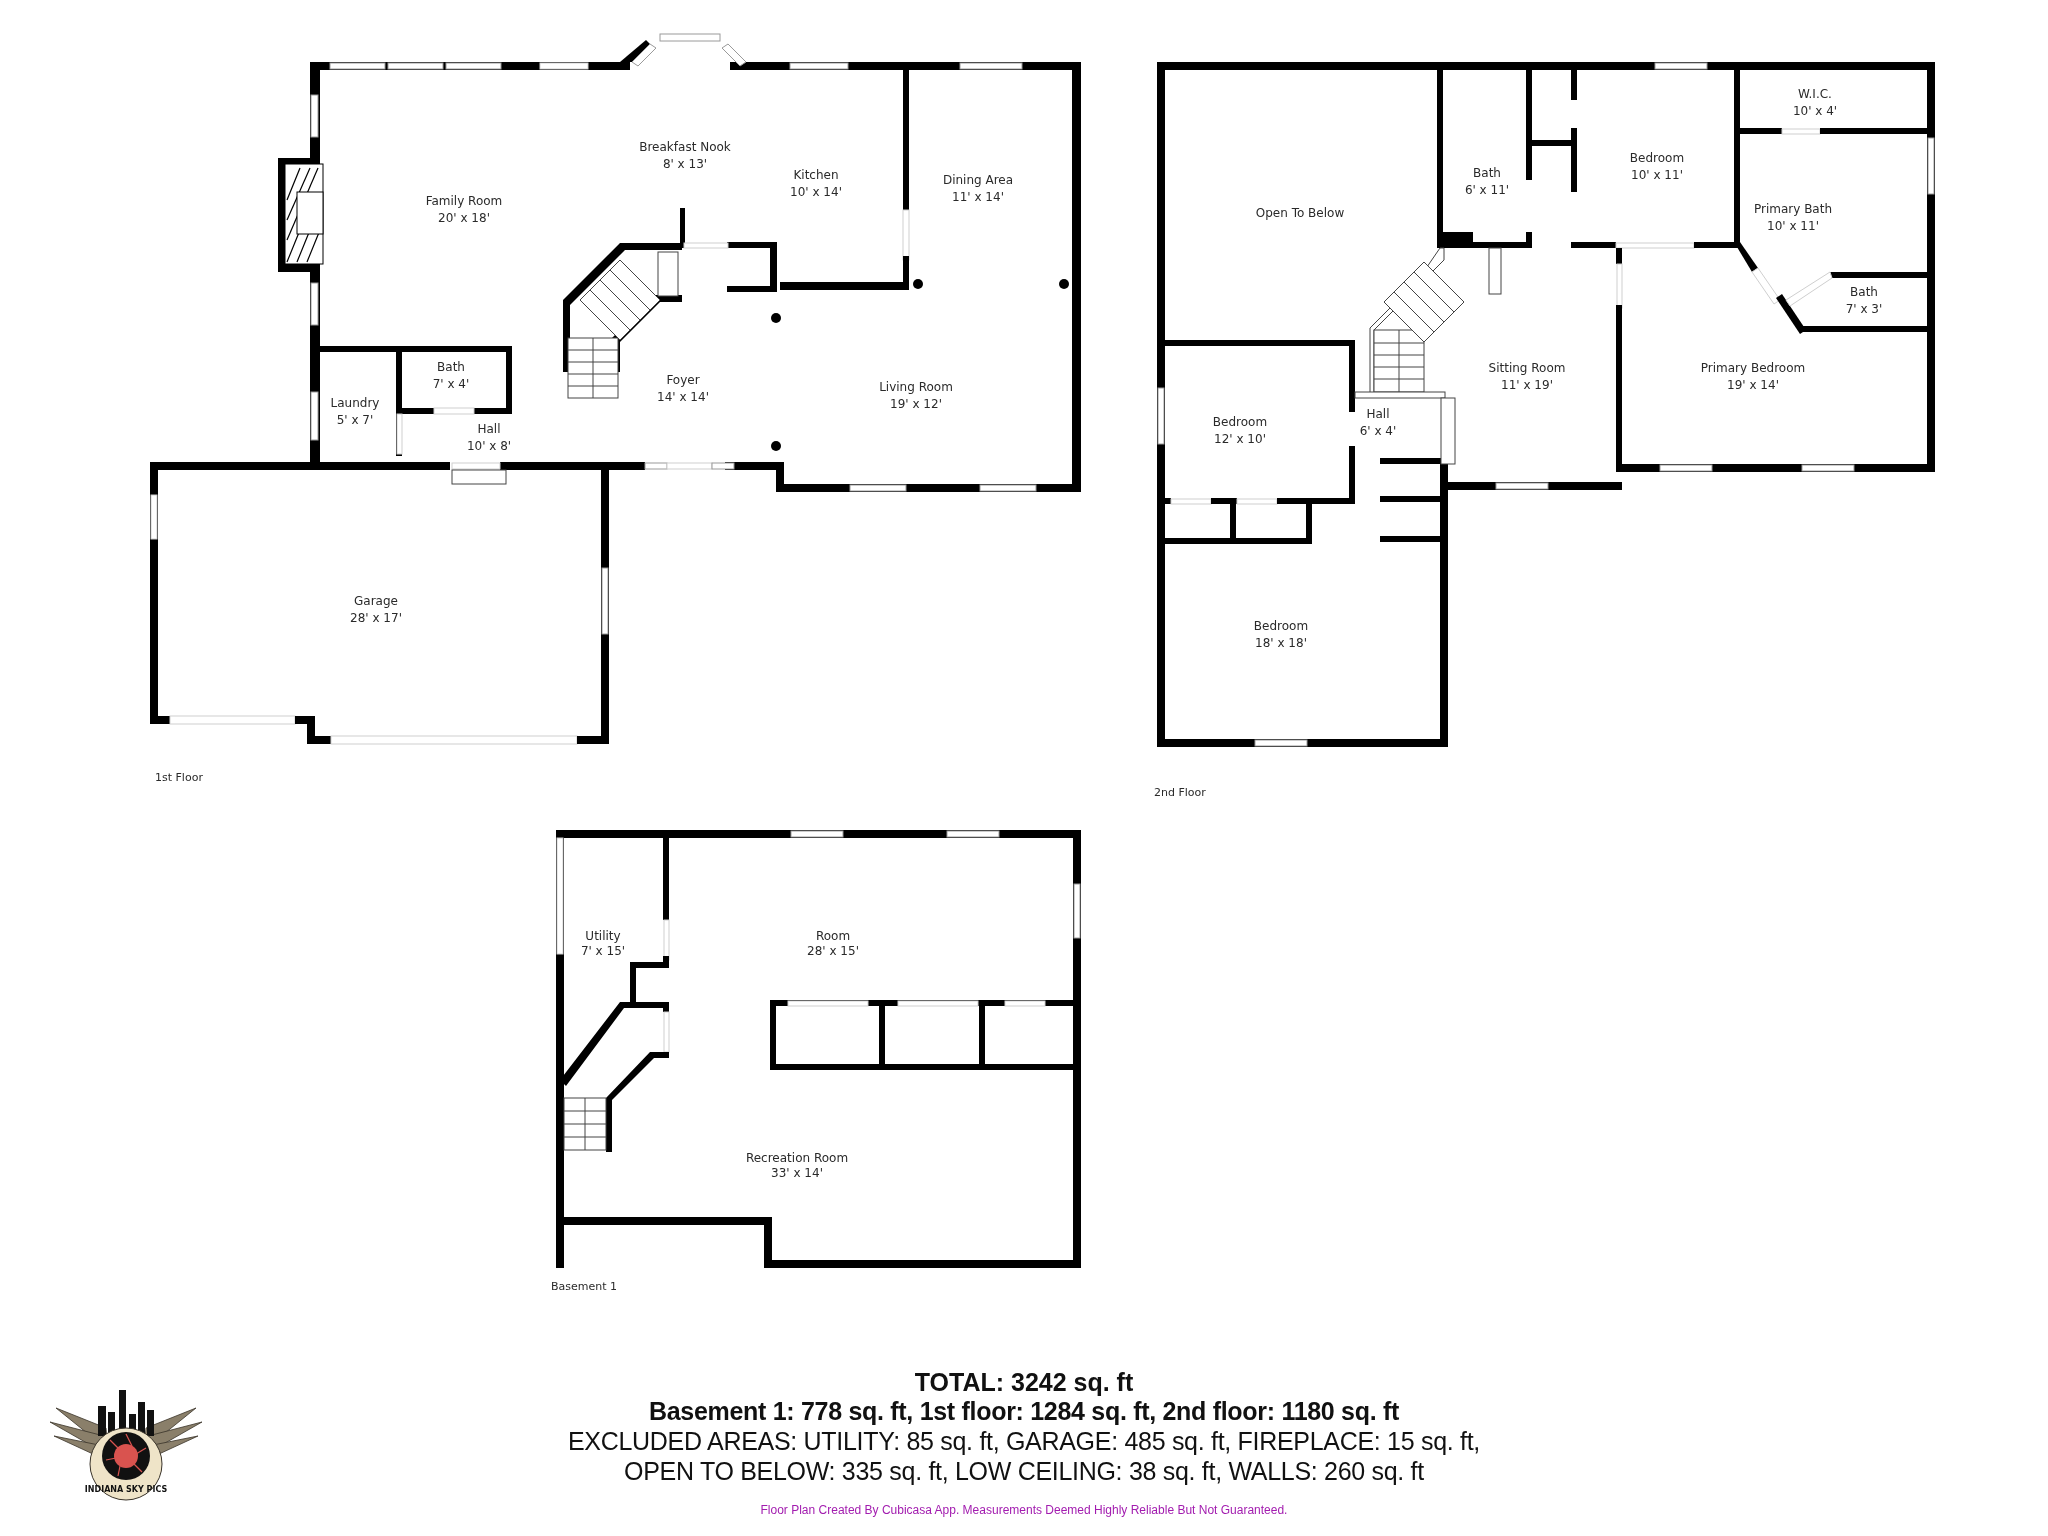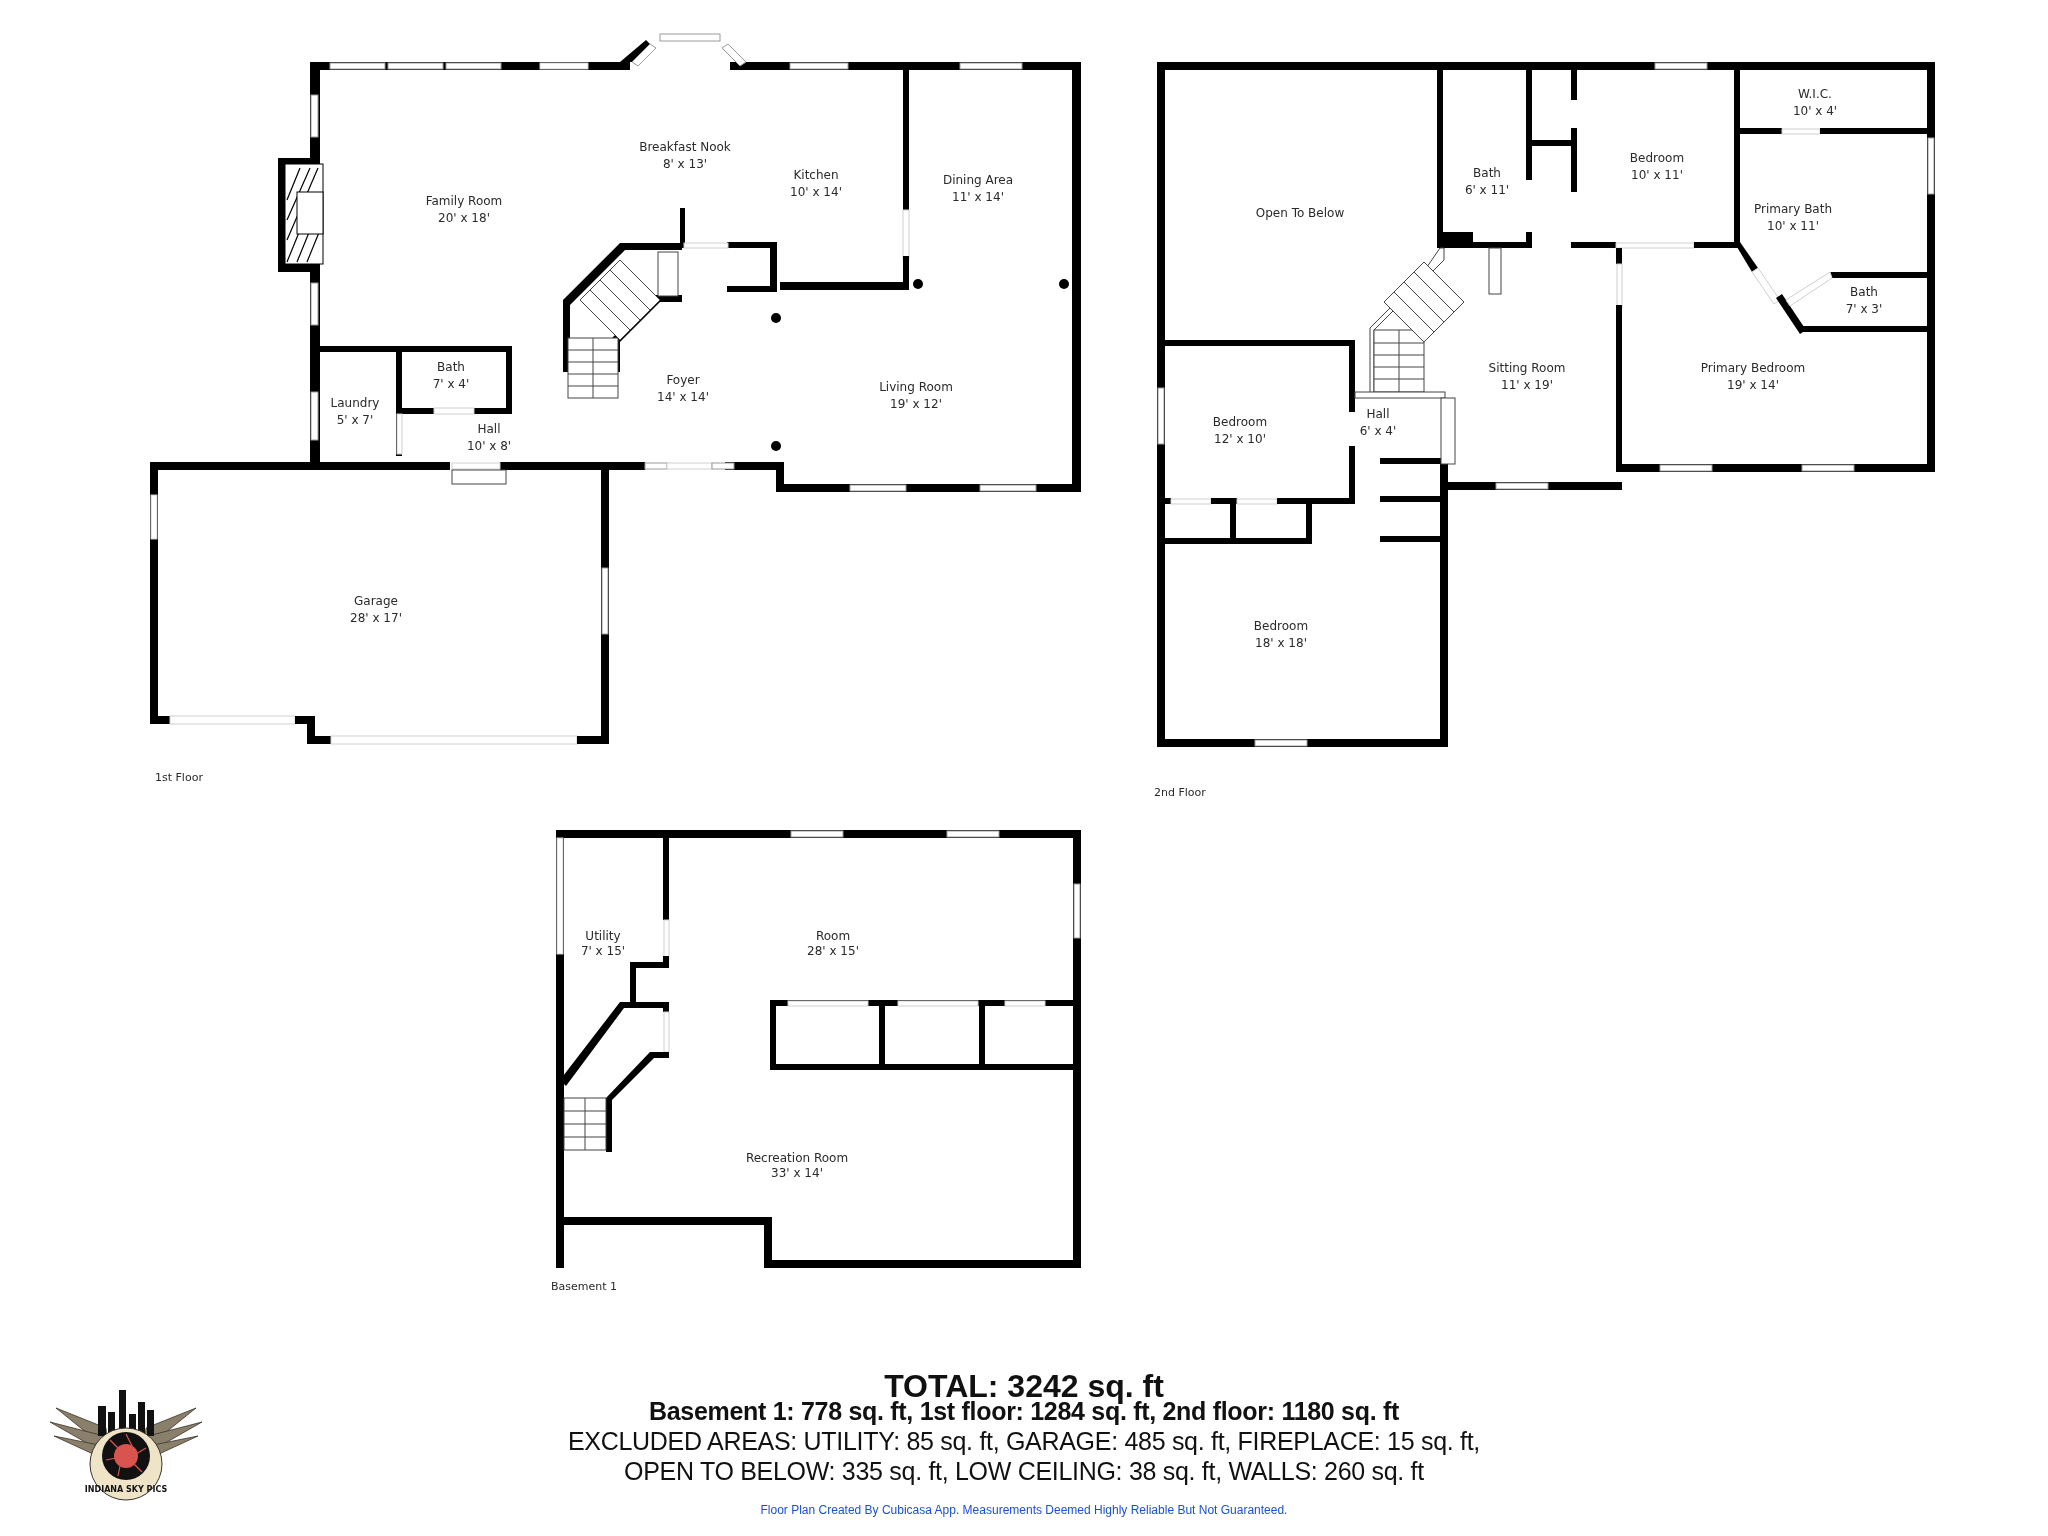--- a/index.html
+++ b/index.html
@@ -8,21 +8,21 @@
   .wall { fill:#000; }
   .win { fill:#fff; stroke:#9a9a9a; stroke-width:1; }
   .opening { fill:#fff; stroke:#cfcfcf; stroke-width:1; }
   .stair { fill:#fff; stroke:#444; stroke-width:1; }
   .room-name, .room-dim { font-family:"DejaVu Sans", sans-serif; font-size:12px; fill:#2a2a2a; text-anchor:middle; }
   .floor-label { font-family:"DejaVu Sans", sans-serif; font-size:11px; fill:#2a2a2a; }
   .post { fill:#000; }
   .hatch { stroke:#000; stroke-width:1.2; }
   .summary { position:absolute; left:0; width:2048px; text-align:center; font-family:"Liberation Sans", sans-serif; color:#111; }
   .s-line { font-size:25px; line-height:30px; letter-spacing:-0.3px; }
-  .disclaimer { position:absolute; left:0; width:2048px; top:1503px; text-align:center; font-family:"Liberation Sans", sans-serif; font-size:12px; color:#1d4ed8; }
+  .disclaimer { position:absolute; left:0; width:2048px; top:1503px; text-align:center; font-family:"Liberation Sans", sans-serif; font-size:12px; color:#a21caf; }
   .logo { position:absolute; left:46px; top:1388px; width:160px; height:118px; }
 </style>
 </head>
 <body>
 
 <svg class="plan" viewBox="0 0 2048 1536" xmlns="http://www.w3.org/2000/svg">
 
   <g>
 
     <rect class="wall" x="310" y="62" width="10" height="400"></rect>
@@ -297,21 +297,21 @@
     <text class="room-name" x="603" y="940">Utility</text>
     <text class="room-dim" x="603" y="955">7' x 15'</text>
     <text class="room-name" x="833" y="940">Room</text>
     <text class="room-dim" x="833" y="955">28' x 15'</text>
     <text class="room-name" x="797" y="1162">Recreation Room</text>
     <text class="room-dim" x="797" y="1177">33' x 14'</text>
     <text class="floor-label" x="551" y="1290">Basement 1</text>
   </g>
 </svg>
 
-<div class="summary total" style="top:1368px;font-size:32px;font-weight:bold;">TOTAL: 3242 sq. ft</div>
+<div class="summary total" style="top:1368px;font-size:25px;font-weight:bold;">TOTAL: 3242 sq. ft</div>
 <div class="summary s-line" style="top:1396px;font-weight:bold;">Basement 1: 778 sq. ft, 1st floor: 1284 sq. ft, 2nd floor: 1180 sq. ft</div>
 <div class="summary s-line" style="top:1426px;">EXCLUDED AREAS: UTILITY: 85 sq. ft, GARAGE: 485 sq. ft, FIREPLACE: 15 sq. ft,</div>
 <div class="summary s-line" style="top:1456px;">OPEN TO BELOW: 335 sq. ft, LOW CEILING: 38 sq. ft, WALLS: 260 sq. ft</div>
 <div class="disclaimer">Floor Plan Created By Cubicasa App. Measurements Deemed Highly Reliable But Not Guaranteed.</div>
 
 <svg class="logo" viewBox="0 0 160 118" xmlns="http://www.w3.org/2000/svg">
   <g fill="#8a7f6a" stroke="#3a342a" stroke-width="0.8">
     <path d="M10,20 L60,40 L62,62 Z"></path>
     <path d="M4,34 L58,48 L60,66 Z"></path>
     <path d="M8,48 L58,58 L60,72 Z"></path>

